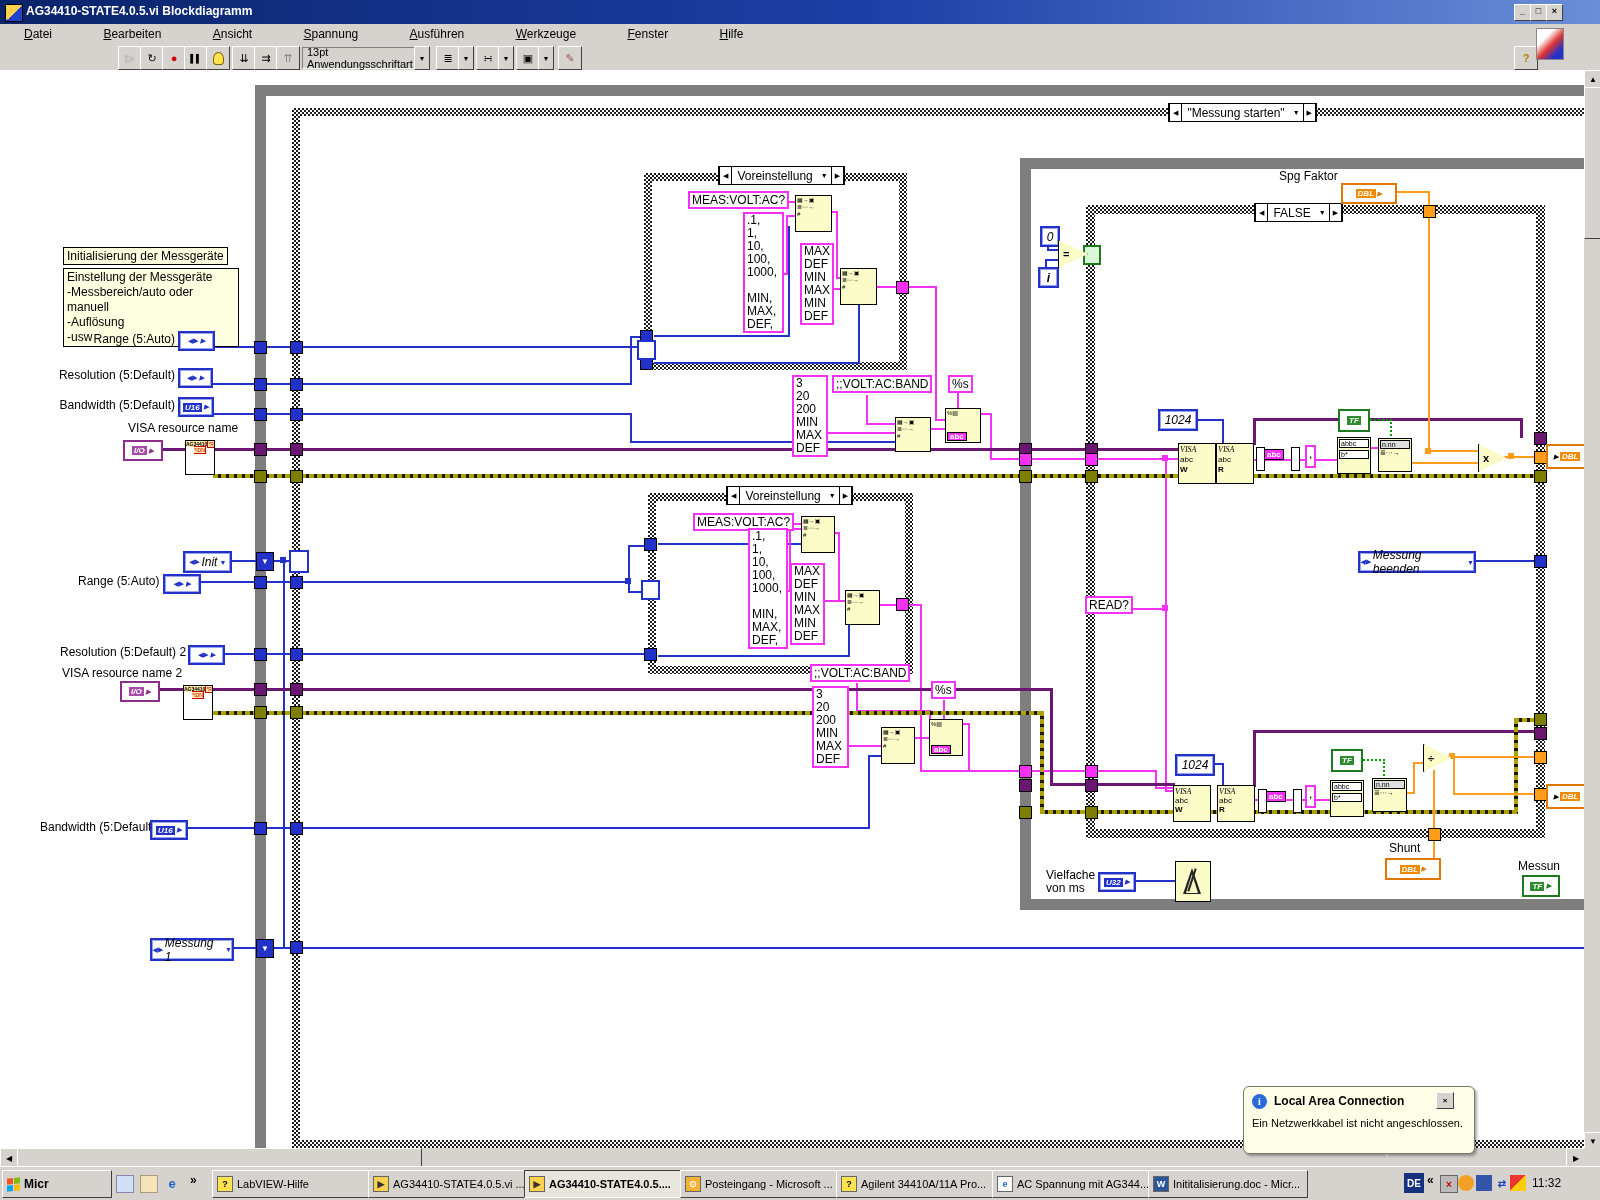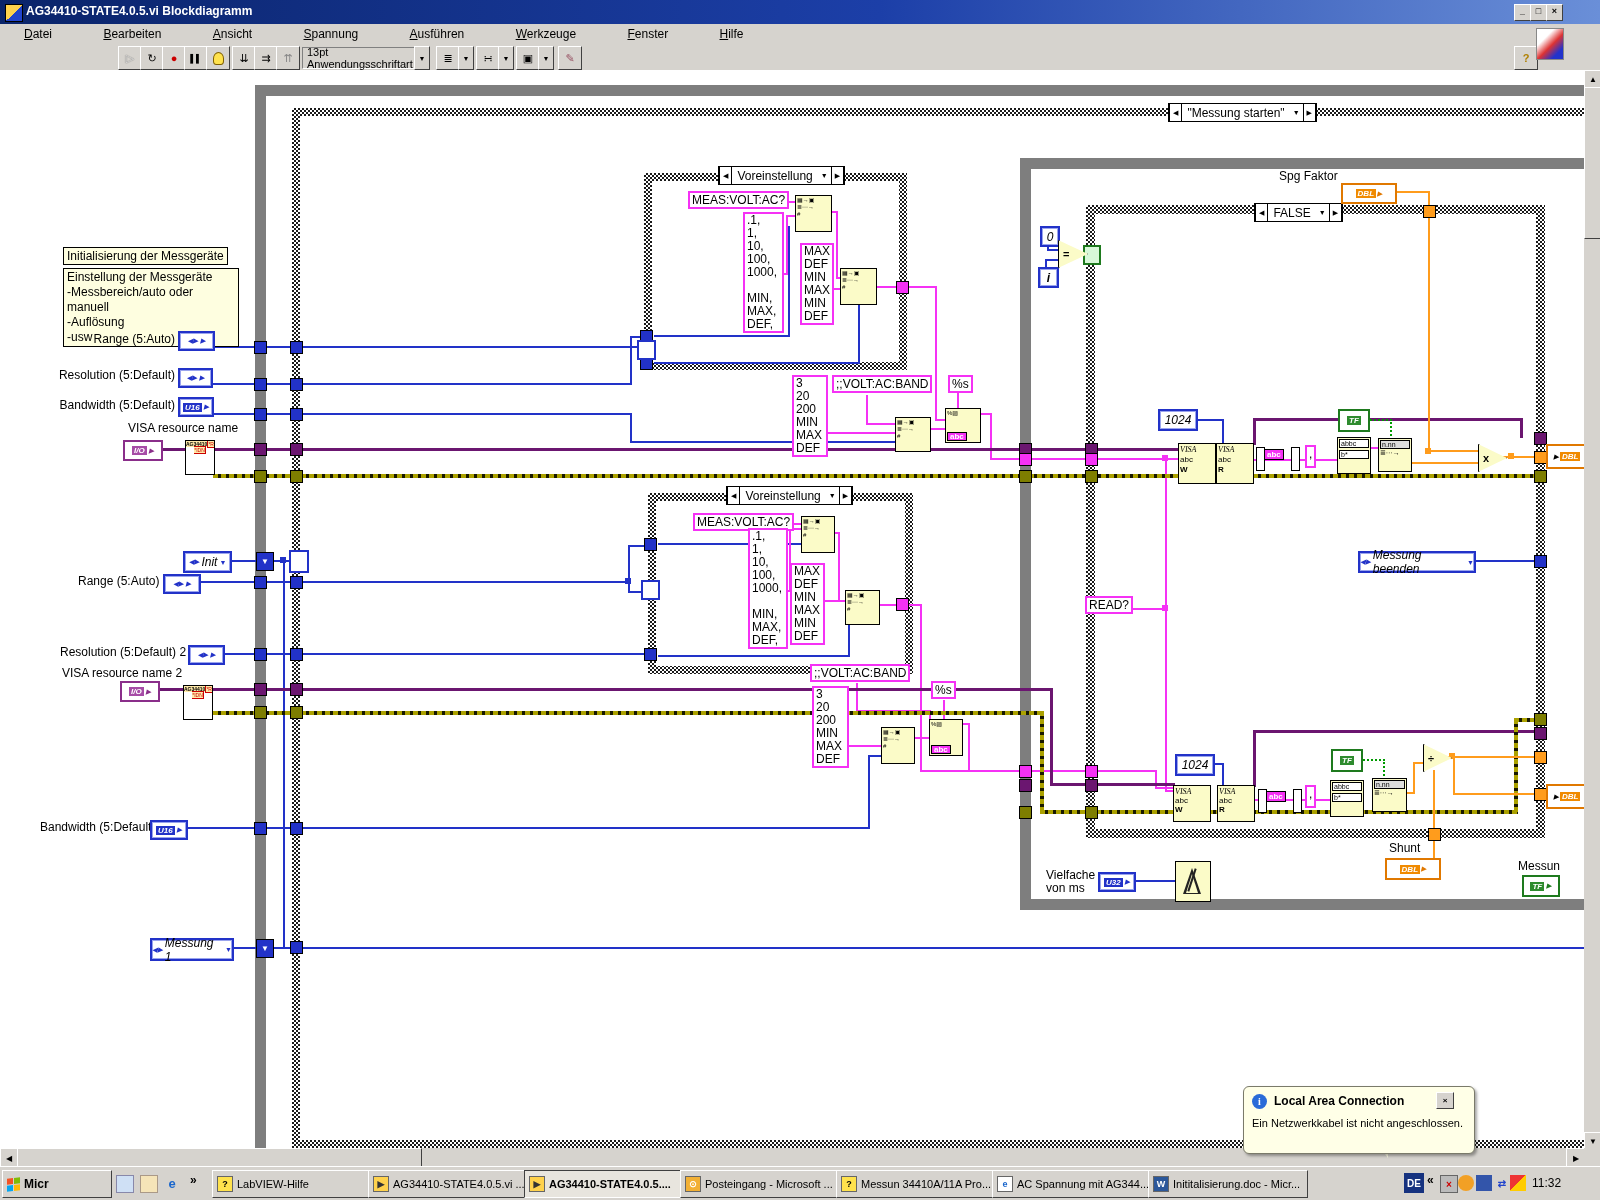--- a/index.html
+++ b/index.html
@@ -641,21 +641,21 @@
     <div class="a task active" style="left:524px;top:3px;width:150px">
         <span class="ticon" style="background:#ffd24d;color:#333">▶</span>
         <span>AG34410-STATE4.0.5....</span>
       </div>
     <div class="a task" style="left:680px;top:3px;width:150px">
         <span class="ticon" style="background:#F2B035;color:#fff">⊙</span>
         <span>Posteingang - Microsoft ...</span>
       </div>
     <div class="a task" style="left:836px;top:3px;width:150px">
         <span class="ticon" style="background:#FFE24D">?</span>
-        <span>Messun 34410A/11A Pro...</span>
+        <span>Agilent 34410A/11A Pro...</span>
       </div>
     <div class="a task" style="left:992px;top:3px;width:150px">
         <span class="ticon" style="color:#1a66cc">e</span>
         <span>AC Spannung mit AG344...</span>
       </div>
     <div class="a task" style="left:1148px;top:3px;width:150px">
         <span class="ticon" style="color:#fff;background:#2B579A">W</span>
         <span>Inititalisierung.doc - Micr...</span>
       </div>
     <span class="a" style="left:1404px;top:6px;width:20px;height:20px;background:#16327F;color:#fff;font-size:10px;font-weight:bold;display:flex;align-items:center;justify-content:center">DE</span>

